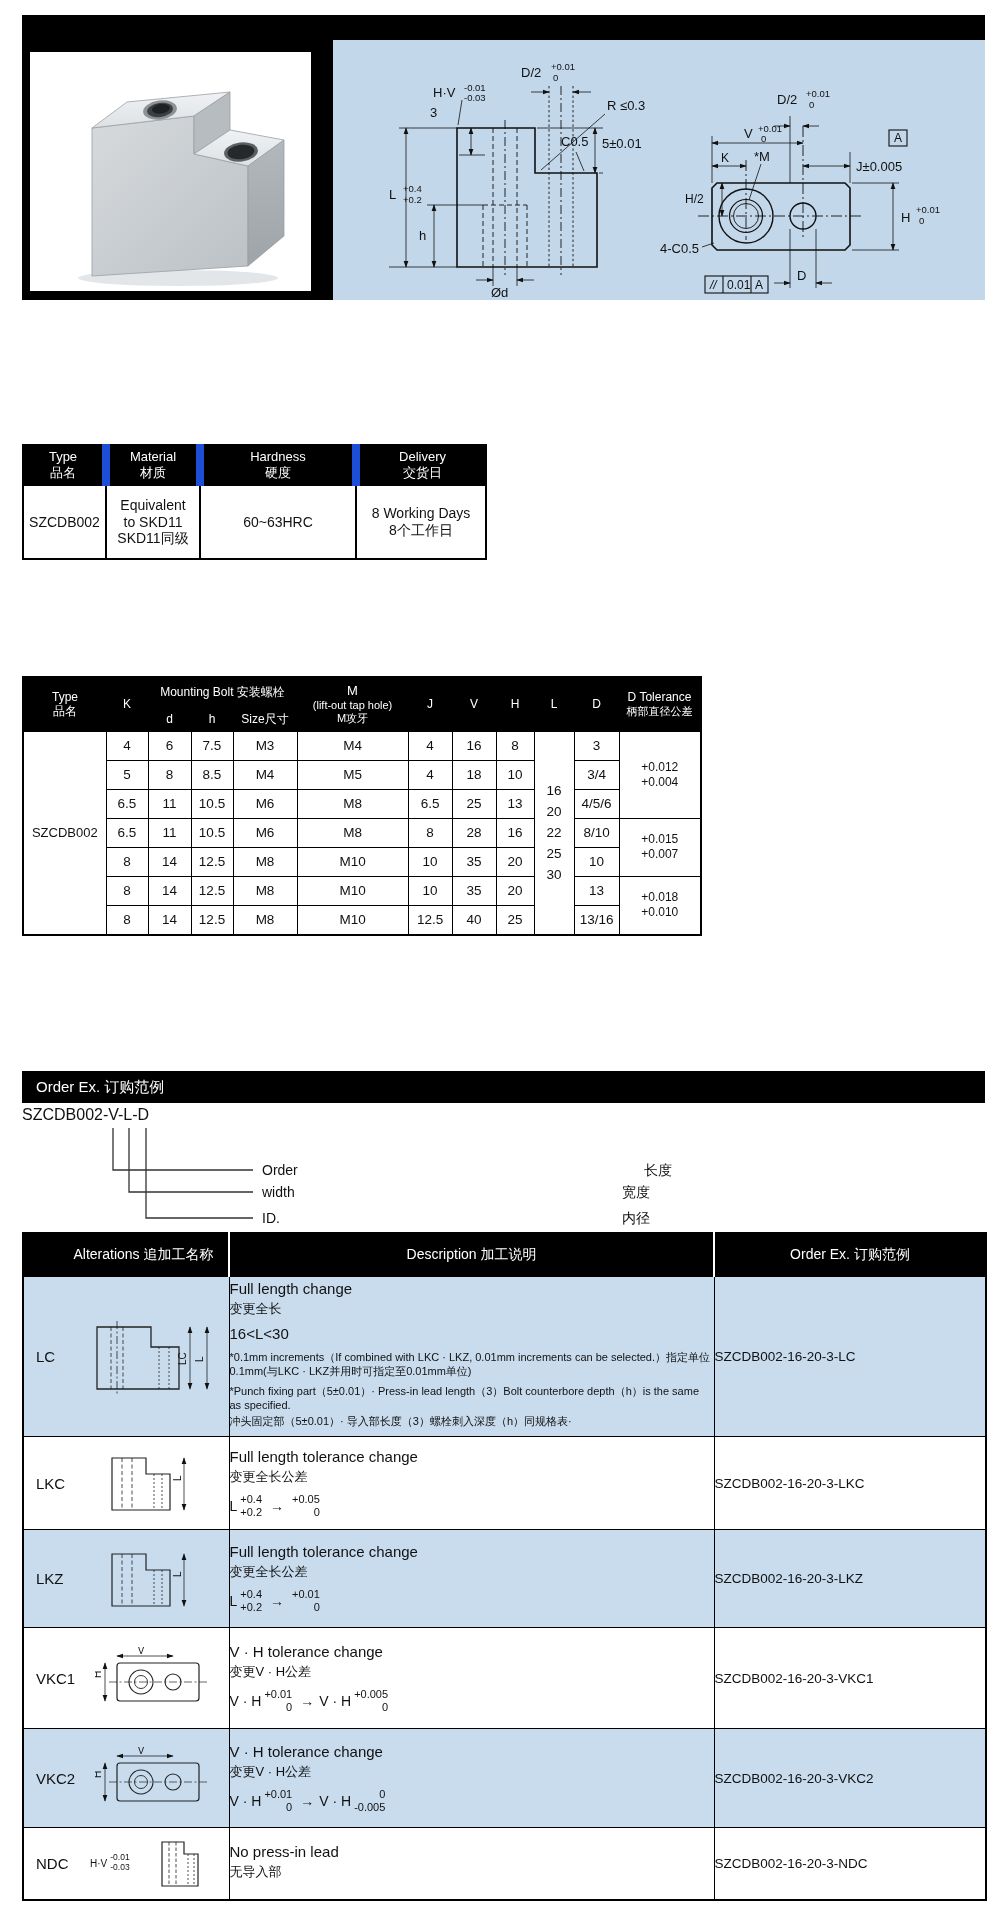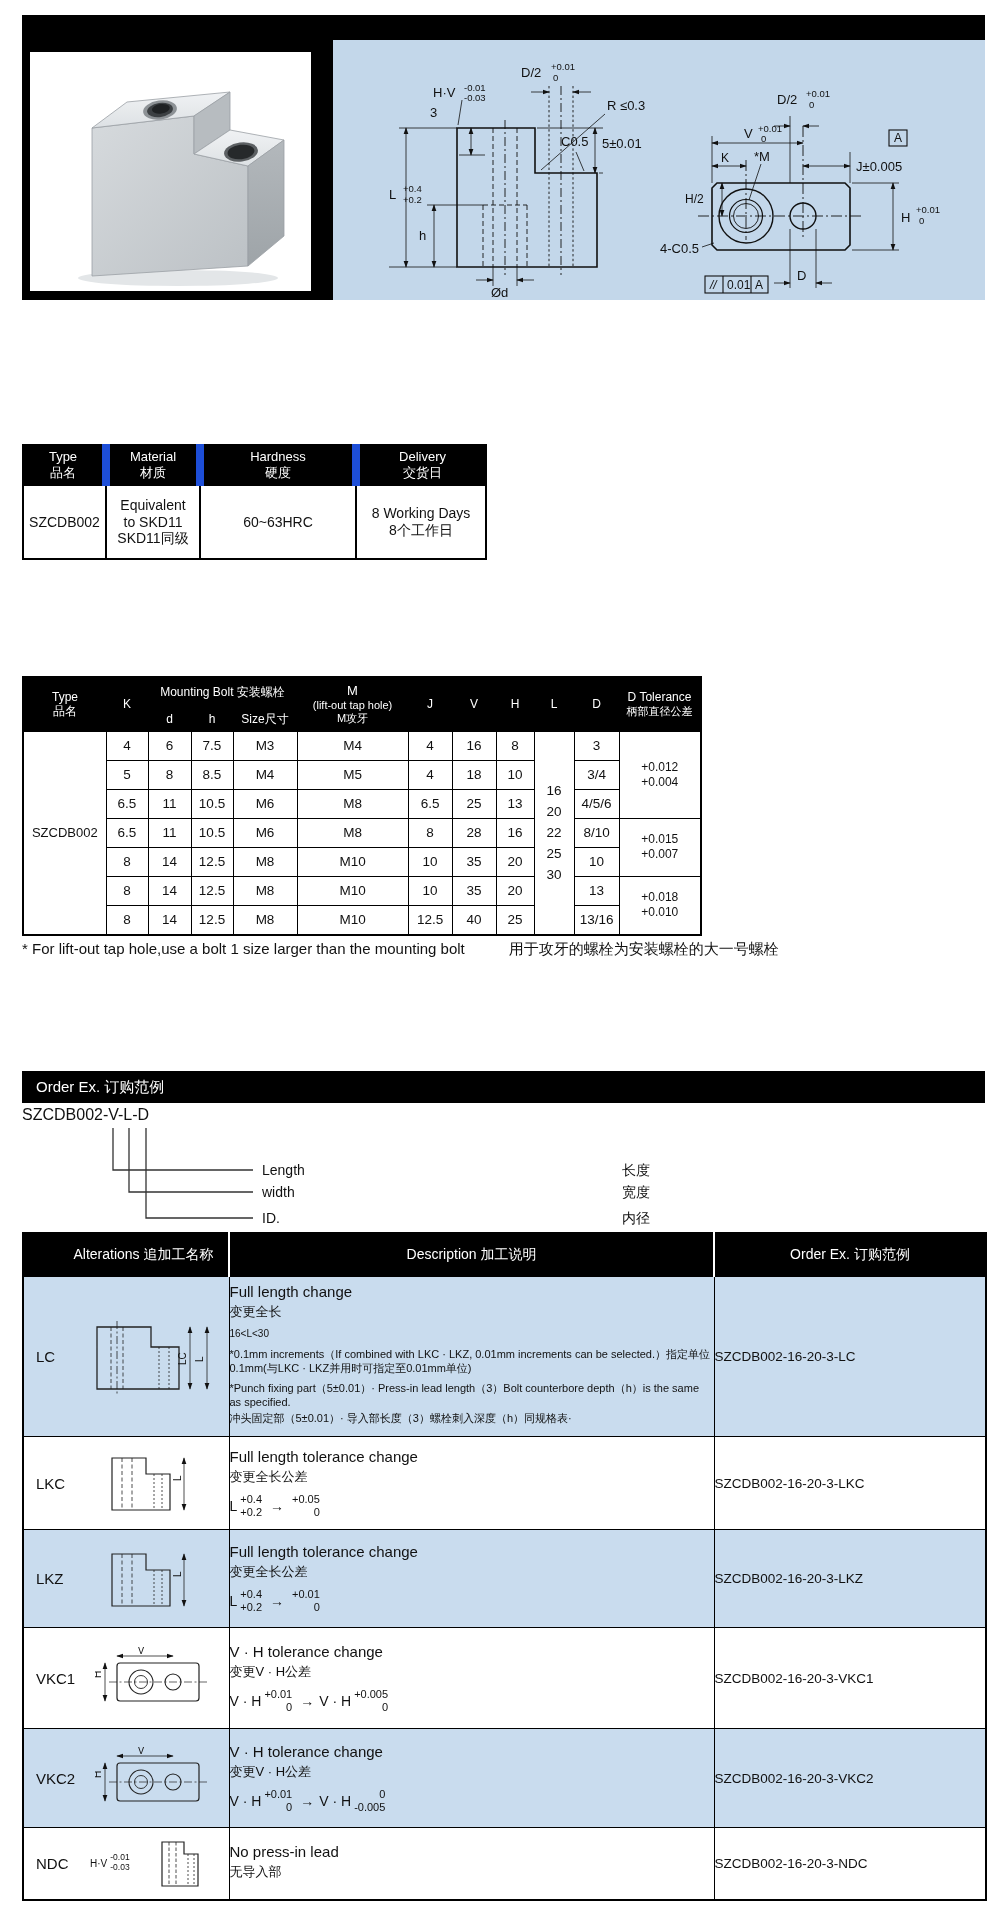--- a/index.html
+++ b/index.html
@@ -44,21 +44,21 @@
   .alt{left:22px;top:1232px;width:963px;border:2px solid #000;}
   .alt th{background:#000;color:#fff;font-weight:normal;font-size:14px;height:40px;border-left:2px solid #fff;}
   .alt th:first-child{border-left:2px solid #000;padding-left:36px;}
   .alt td{border:1.5px solid #000;vertical-align:middle;padding:0;}
   .alt .blue{background:#c9dcee;}
   .code-cell{display:flex;align-items:center;}
   .code{font-size:15px;padding-left:12px;width:44px;flex:0 0 auto;}
   .desc{padding:10px 16px 8px 16px;}
   .desc .t1l{font-size:15px;margin-bottom:3px;}
   .desc .t2l{font-size:13px;margin-bottom:7px;}
-  .desc .rng{font-size:10px;margin-bottom:8px;}
+  .desc .rng{font-size:15px;margin-bottom:8px;}
   .desc .n{font-size:11px;line-height:1.32;margin-bottom:5px;}
   .ordtxt{font-size:13.5px;padding-left:14px;}
   .formula{display:flex;align-items:center;font-size:14px;margin-top:4px;}
   .stk{display:inline-flex;flex-direction:column;font-size:11px;line-height:1.15;margin:0 3px;}
   .stk.ctr{text-align:right;}
   .arrow{padding:0 5px;}
   .ndc-hv{display:inline-flex;align-items:center;font-size:10px;margin-left:10px;}
   .ndc-hv .stk{font-size:8.5px;}
   .icon-wrap{flex:1;display:flex;justify-content:center;align-items:center;}
   .icon line,.icon path,.icon rect,.icon circle{stroke:#222;fill:none;}
@@ -416,38 +416,35 @@
       <td>M8</td>
           <td>M10</td>
           <td>12.5</td>
       <td>40</td>
           <td>25</td>
           <td>13/16</td>
     </tr>
   </tbody>
     </table>
 
-  <div class="abs note-line">
-    <span>* For lift-out tap hole,use a bolt 1 size larger than the mounting bolt</span><span class="zh">用于攻牙的螺栓为安装螺栓的大一号螺栓</span>
-  </div>
 
   <div class="abs order-bar">Order Ex.  订购范例</div>
   <div class="abs pn">SZCDB002-V-L-D</div>
 
   <svg class="abs" style="left:22px;top:1125px" width="300" height="100" viewBox="0 0 300 100">
     <g stroke="#333" stroke-width="1.3" fill="none">
       <polyline points="91,3 91,45 231,45"></polyline>
       <polyline points="107,3 107,67 231,67"></polyline>
       <polyline points="124,3 124,93 231,93"></polyline>
     </g>
   </svg>
-  <div class="abs tree-label" style="left:262px;top:1162px">Length</div>
+  <div class="abs tree-label" style="left:262px;top:1162px">Order</div>
   <div class="abs tree-label" style="left:262px;top:1184px">width</div>
   <div class="abs tree-label" style="left:262px;top:1210px">ID.</div>
-  <div class="abs tree-label" style="left:622px;top:1162px">长度</div>
+  <div class="abs tree-label" style="left:644px;top:1162px">长度</div>
   <div class="abs tree-label" style="left:622px;top:1184px">宽度</div>
   <div class="abs tree-label" style="left:622px;top:1210px">内径</div>
 
   <table class="alt abs">
     <colgroup>
         <col style="width:206px">
         <col style="width:485px">
         <col style="width:272px">
       </colgroup>
     <tbody>

